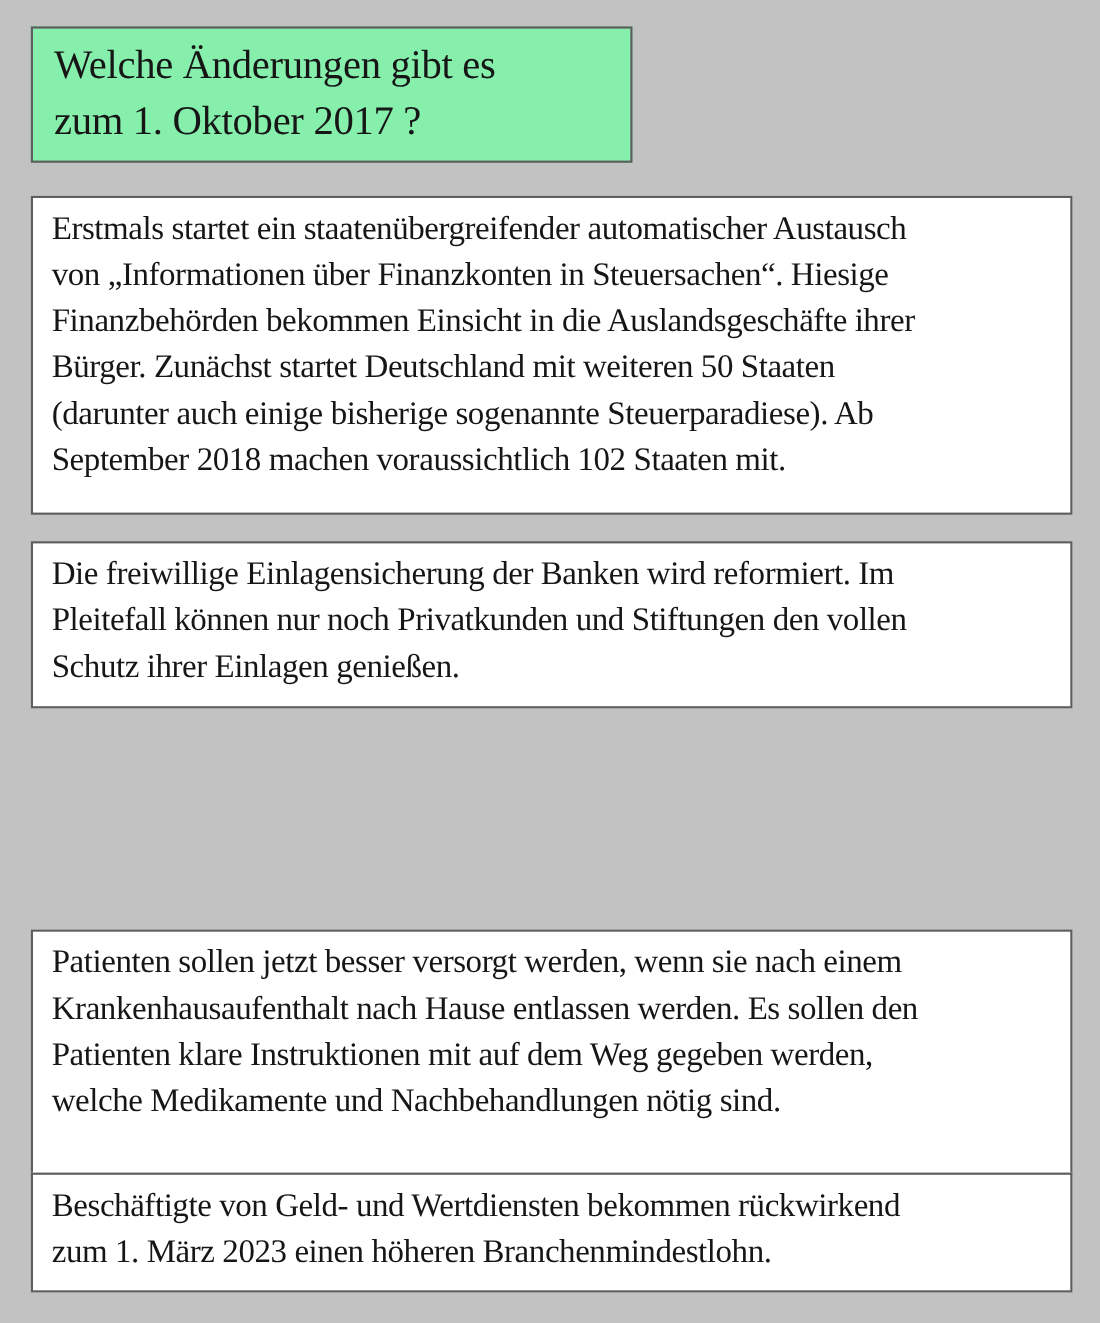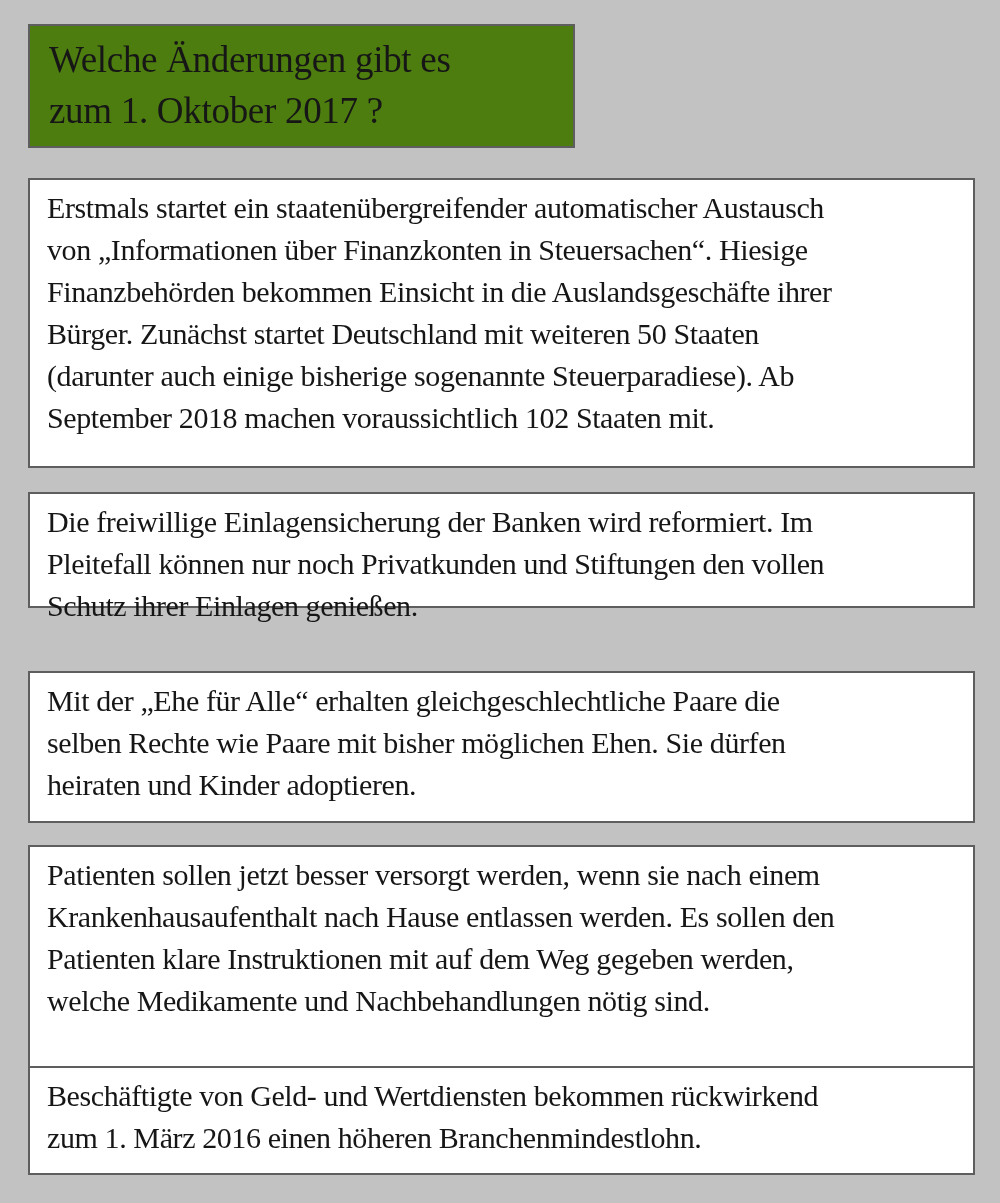--- a/index.html
+++ b/index.html
@@ -22,40 +22,40 @@
     background: #ffffff;
     border: 2px solid #5e5e5e;
     box-sizing: border-box;
   }
   .title-box {
     position: absolute;
     left: 28px;
     top: 24px;
     width: 547px;
     height: 124px;
-    background: #4d7c0f;
+    background: #86efac;
     border: 2px solid #5e5e5e;
     box-sizing: border-box;
   }
   .title-text {
     padding: 8px 0 0 19px;
     font-size: 37px;
     line-height: 51px;
     white-space: pre-line;
     letter-spacing: -0.3px;
   }
   .body-text {
     padding: 7px 12px 0 17px;
     font-size: 30px;
     line-height: 42px;
     white-space: pre-line;
     letter-spacing: -0.4px;
   }
   .box-1 { top: 178px;  height: 290px; }
-  .box-2 { top: 492px;  height: 116px; }
+  .box-2 { top: 492px;  height: 152px; }
   .box-3 { top: 671px;  height: 152px; }
   .box-4 { top: 845px;  height: 224px; }
   .box-5 { top: 1066px; height: 109px; }
 
   
   .logo {
     position: absolute;
     left: 603px;
     top: 26px;
     width: 380px;
@@ -129,31 +129,26 @@
 (darunter auch einige bisherige sogenannte Steuerparadiese). Ab
 September 2018 machen voraussichtlich 102 Staaten mit.</div>
   </section>
 
   <section class="panel box-2">
     <div class="body-text">Die freiwillige Einlagensicherung der Banken wird reformiert. Im
 Pleitefall können nur noch Privatkunden und Stiftungen den vollen
 Schutz ihrer Einlagen genießen.</div>
   </section>
 
-  <section class="panel box-3">
-    <div class="body-text">Mit der „Ehe für Alle“ erhalten gleichgeschlechtliche Paare die
-selben Rechte wie Paare mit bisher möglichen Ehen. Sie dürfen
-heiraten und Kinder adoptieren.</div>
-  </section>
 
   <section class="panel box-4">
     <div class="body-text">Patienten sollen jetzt besser versorgt werden, wenn sie nach einem
 Krankenhausaufenthalt nach Hause entlassen werden. Es sollen den
 Patienten klare Instruktionen mit auf dem Weg gegeben werden,
 welche Medikamente und Nachbehandlungen nötig sind.</div>
   </section>
 
   <section class="panel box-5">
     <div class="body-text">Beschäftigte von Geld- und Wertdiensten bekommen rückwirkend
-zum 1. März 2016 einen höheren Branchenmindestlohn.</div>
+zum 1. März 2023 einen höheren Branchenmindestlohn.</div>
   </section>
 
 </div>
 
 </body></html>

